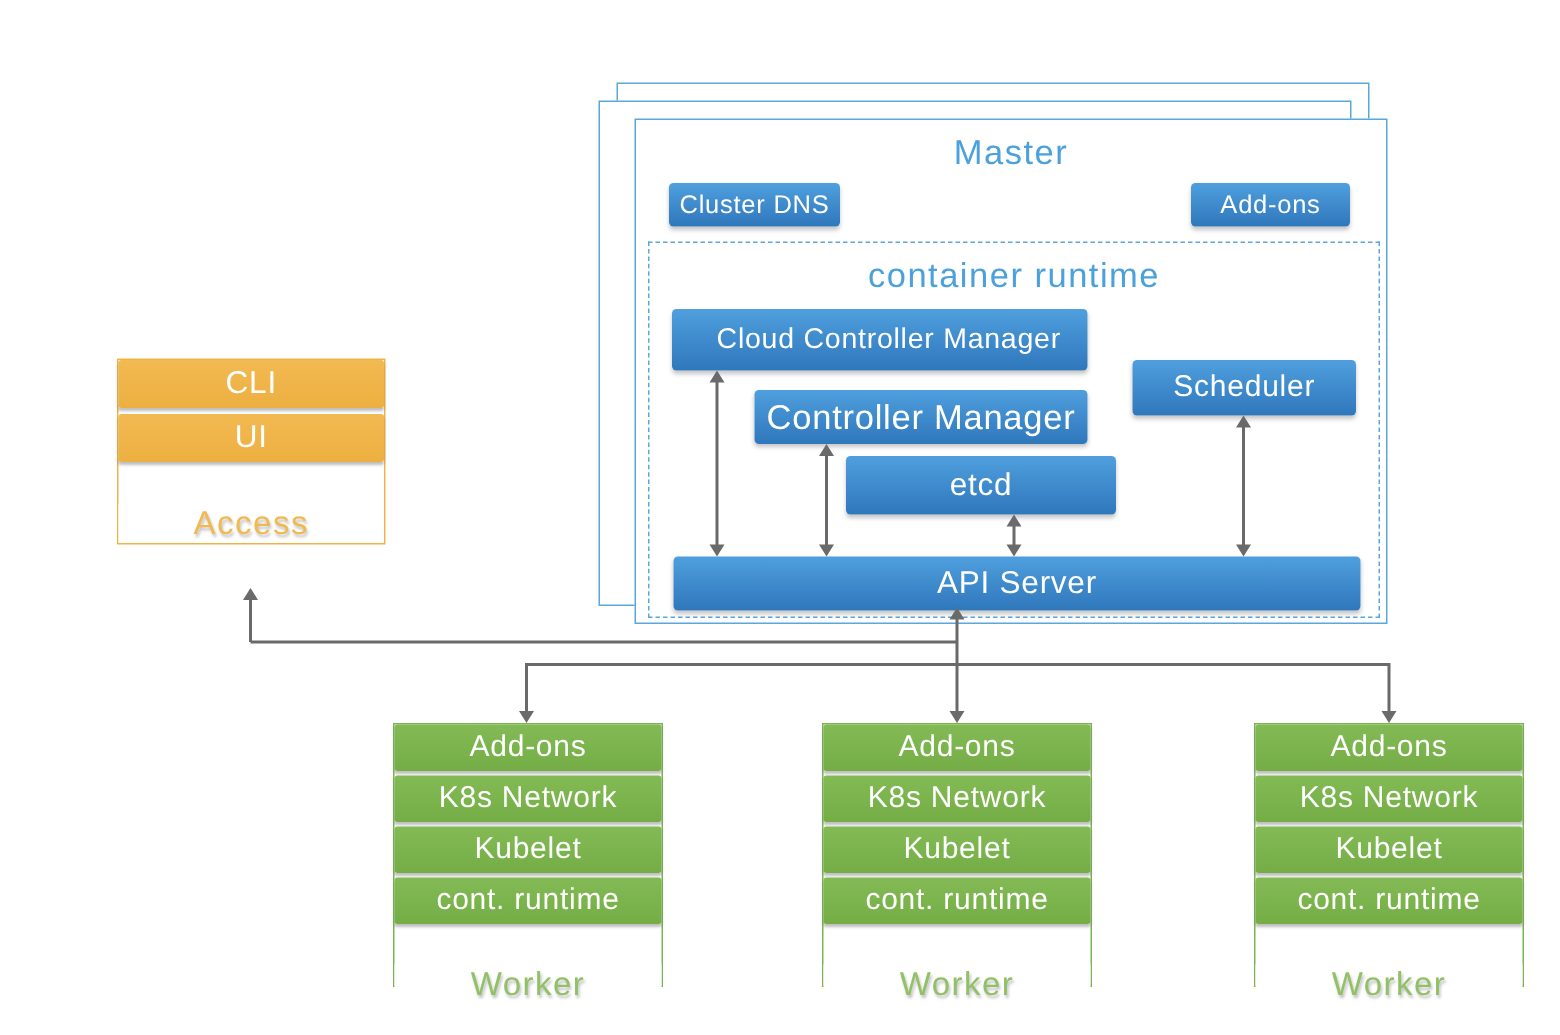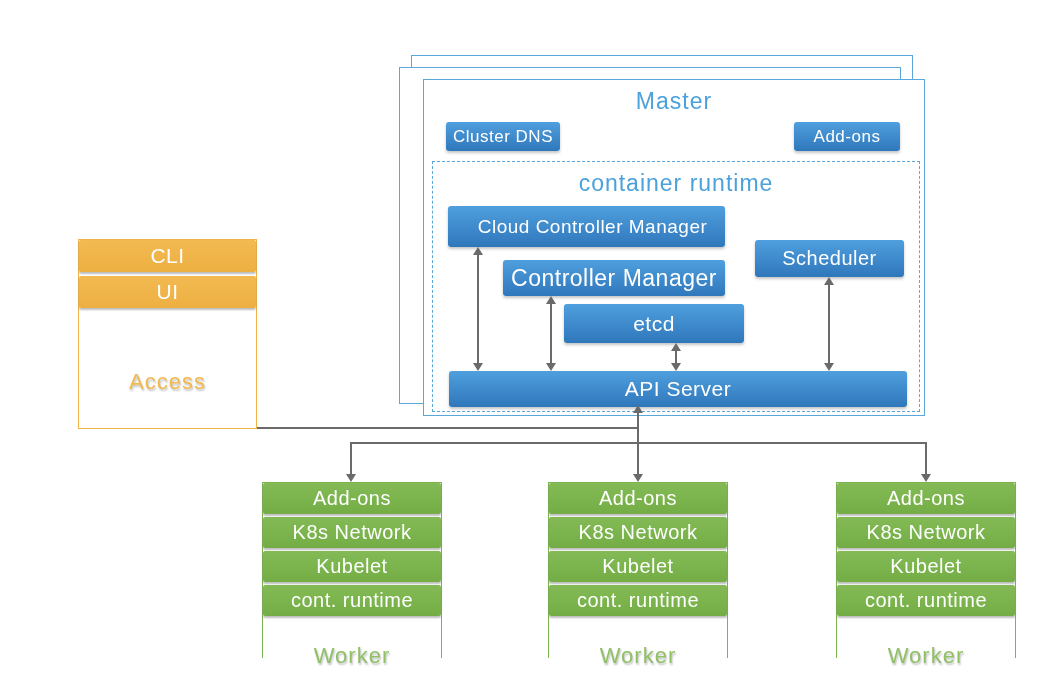--- a/index.html
+++ b/index.html
@@ -33,21 +33,21 @@
 
   
   .arrow-group{position:absolute;inset:0;pointer-events:none;}
   .line{position:absolute;background:var(--arrow);}
   .ah{position:absolute;width:0;height:0;}
   .ah-up{border-left:5px solid transparent;border-right:5px solid transparent;border-bottom:8px solid var(--arrow);}
   .ah-down{border-left:5px solid transparent;border-right:5px solid transparent;border-top:8px solid var(--arrow);}
 
   
   .stack{position:absolute;display:flex;flex-direction:column;background:#fff;}
-  .access-stack{left:78px;top:239px;width:179px;height:190px;border:1px solid var(--orange);gap:4px;}
+  .access-stack{left:78px;top:239px;width:179px;height:124px;border:1px solid var(--orange);gap:4px;}
   .orow{height:32px;flex:0 0 32px;background:linear-gradient(180deg,var(--orange-top),var(--orange-bot));color:#fff;font-size:21px;letter-spacing:.5px;display:flex;align-items:center;justify-content:center;border-radius:2px;box-shadow:0 2px 2px rgba(110,110,110,.45);}
   .stack-label{flex:1;display:flex;align-items:center;justify-content:center;font-size:22px;letter-spacing:1px;background:#fff;margin-top:24px;}
   .access-stack .stack-label{color:var(--orange-text);text-shadow:1px 2px 2px rgba(100,100,100,.4);}
 
   
   .worker-stack{top:482px;width:180px;height:176px;border:1px solid var(--green);gap:3px;}
   .w1{left:262px;} .w2{left:548px;} .w3{left:836px;}
   .grow{height:31px;flex:0 0 31px;background:linear-gradient(180deg,var(--green-top),var(--green-bot));color:#fff;font-size:20px;letter-spacing:.5px;display:flex;align-items:center;justify-content:center;border-radius:2px;box-shadow:0 2px 2px rgba(110,110,110,.45);}
   .worker-stack .stack-label{color:var(--green-text);text-shadow:1px 2px 2px rgba(100,100,100,.4);}
 </style>

